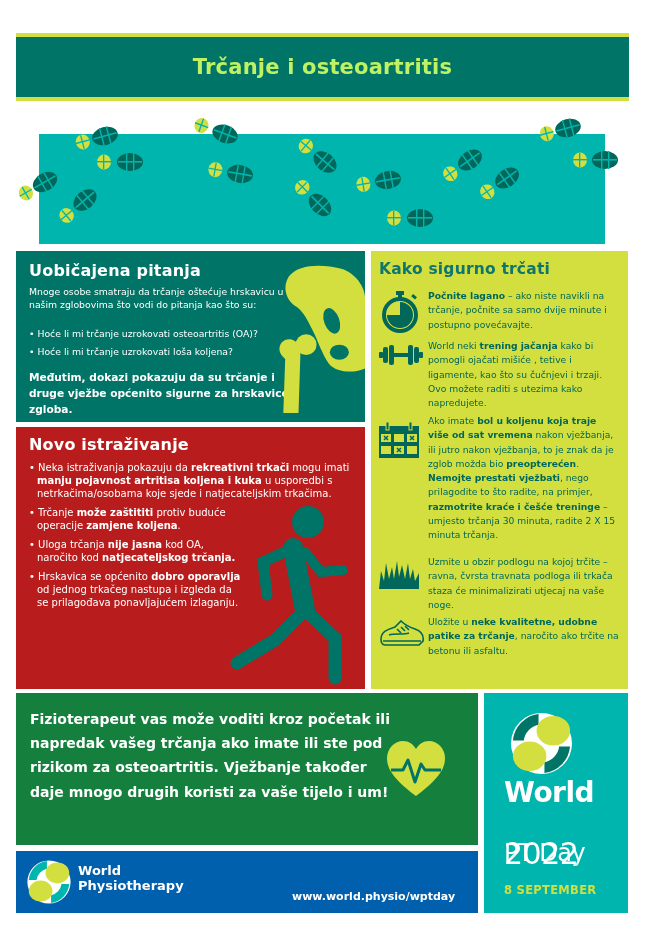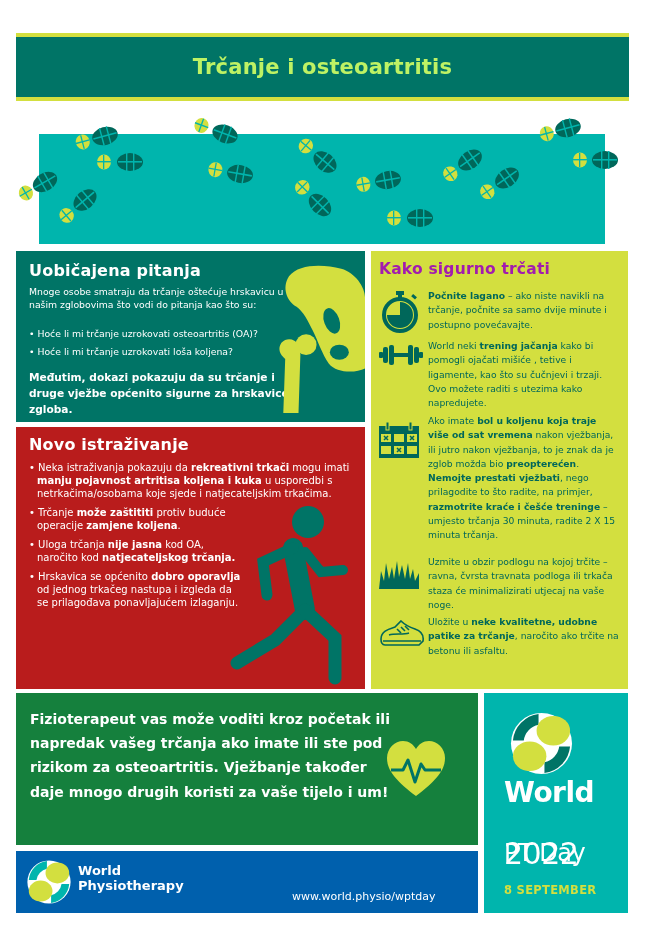--- a/index.html
+++ b/index.html
@@ -31,21 +31,21 @@
   
   #box-r { left: 16px; top: 427px; width: 349px; height: 262px; background: #b91c1c; color: #fff; }
   #box-r h2 { position: absolute; left: 13px; top: 8px; font-size: 16px; font-weight: bold; letter-spacing: 0.2px; }
   #box-r ul { position: absolute; left: 13px; top: 34px; list-style: none; font-size: 10px; line-height: 13px; }
   #box-r ul li { margin-bottom: 6px; padding-left: 8px; text-indent: -8px; }
   #box-r ul li b { font-weight: bold; }
   #runner { left: 225px; top: 500px; width: 135px; height: 188px; }
 
   
   #box-s { left: 371px; top: 251px; width: 257px; height: 438px; background: #d3df3f; color: #00675a; }
-  #box-s h2 { position: absolute; left: 8px; top: 9px; font-size: 15.5px; font-weight: bold; color: #a21caf; letter-spacing: 0.2px; }
+  #box-s h2 { position: absolute; left: 8px; top: 9px; font-size: 15.5px; font-weight: bold; color: #0f766e; letter-spacing: 0.2px; }
   .tip { position: absolute; left: 0; width: 257px; }
   .tip .ic { position: absolute; left: 8px; }
   .tip .tx { position: absolute; left: 57px; width: 192px; font-size: 9.2px; line-height: 14.3px; color: #00675a; }
   .tip .tx b { font-weight: bold; }
 
   
   #box-cta { left: 16px; top: 693px; width: 462px; height: 152px; background: #15803d; color: #fff; }
   #box-cta p { position: absolute; left: 14px; top: 14px; width: 370px; font-size: 14px; font-weight: bold; line-height: 24.2px; }
   #heart { left: 385px; top: 738px; width: 62px; height: 62px; }
 
@@ -54,21 +54,21 @@
   #pt-logo { position: absolute; left: 25px; top: 18px; width: 65px; height: 65px; }
   #pt-world { position: absolute; left: 20px; top: 85px; font-size: 28px; font-weight: bold; letter-spacing: -0.5px; line-height: 30px; }
   #pt-day { position: absolute; left: 20px; top: 115px; font-size: 24px; font-weight: normal; letter-spacing: -0.5px; line-height: 30px; margin-top: 30px; }
   #pt-year { position: absolute; left: 20px; top: 145px; font-size: 30px; font-weight: normal; letter-spacing: -0.5px; line-height: 32px; }
   #pt-date { position: absolute; left: 20px; top: 190px; font-size: 11.5px; font-weight: bold; color: #d3df3f; letter-spacing: 0.3px; }
 
   
   #footer { left: 16px; top: 851px; width: 462px; height: 62px; background: #0060ad; color: #fff; }
   #wp-logo { position: absolute; left: 10px; top: 8px; width: 46px; height: 46px; }
   #wp-name { position: absolute; left: 62px; top: 12px; font-size: 13px; font-weight: bold; line-height: 15px; }
-  #wp-url { position: absolute; left: 276px; top: 39px; font-size: 11px; }
+  #wp-url { position: absolute; left: 276px; top: 39px; font-size: 11px; font-weight: bold; }
 </style>
 </head>
 <body>
 
 <div id="title-bar" class="abs">
   <h1>Trčanje i osteoartritis</h1>
 </div>
 
 <div id="band" class="abs"></div>
 <svg id="prints" class="abs" viewBox="0 115 645 135">

